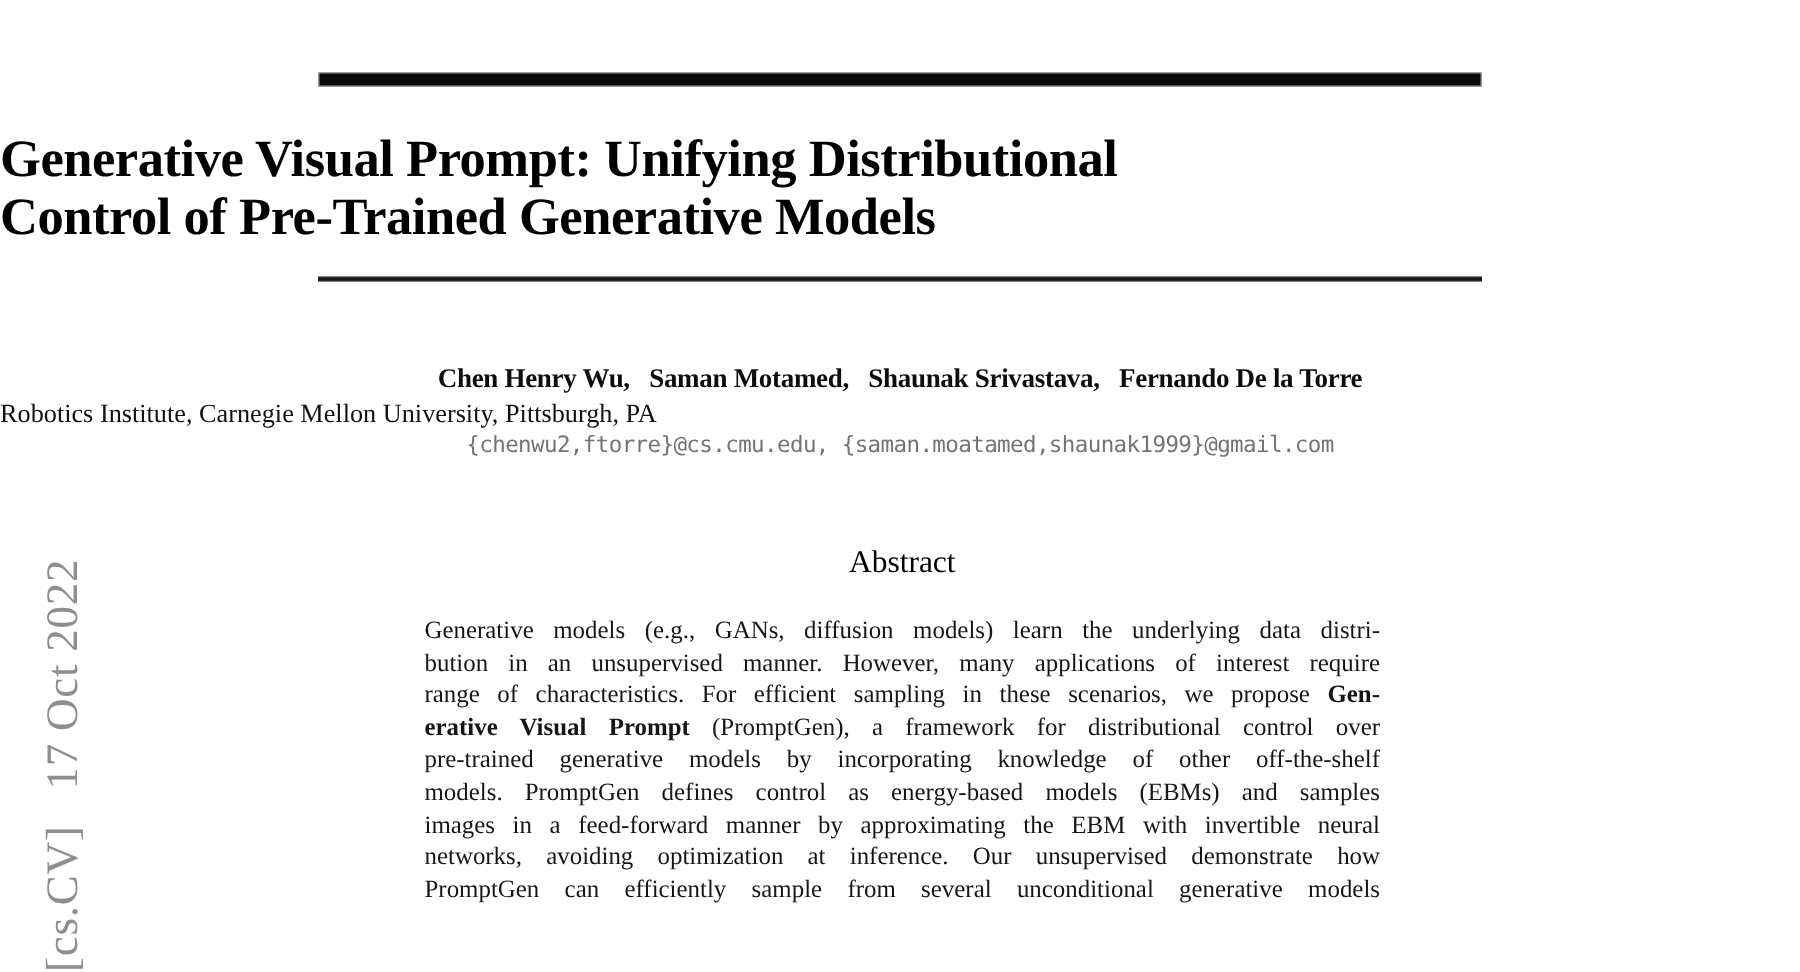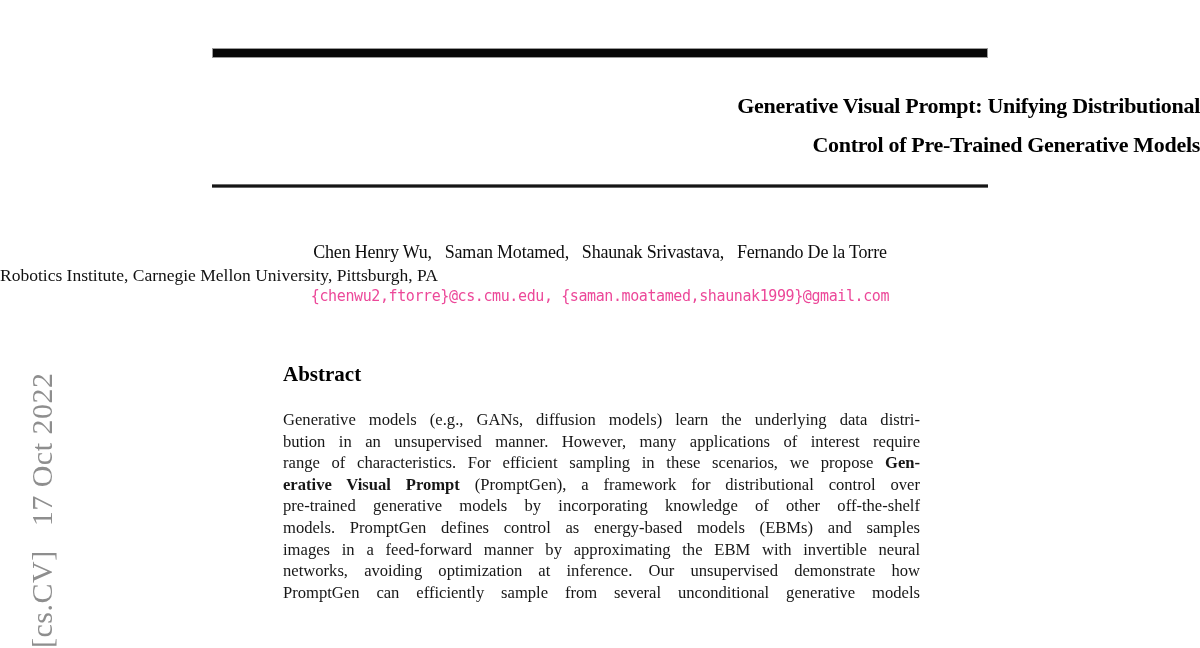--- a/index.html
+++ b/index.html
@@ -38,44 +38,44 @@
     width: 776px; height: 10px;
     background: #070707;
     border: 1px solid #9a9a9a;
   }
 
   
   .title {
     position: absolute;
     left: 0; right: 0;
     top: 86px;
-    text-align: right;
+    text-align: left;
     font-weight: bold;
-    font-size: 22px;
+    font-size: 35px;
     line-height: 39px;
     color: #000000;
     letter-spacing: -0.3px;
   }
   .title .tl { display: block; }
 
   
   .rule-thin {
     position: absolute;
     left: 212px; top: 184px;
     width: 776px; height: 4px;
     background: linear-gradient(#aaaaaa, #161616 30%, #161616 72%, #aaaaaa);
   }
 
   
   .authors {
     position: absolute;
     left: 0; right: 0;
     top: 241px;
     text-align: center;
-    font-weight: normal;
+    font-weight: bold;
     font-size: 18px;
     line-height: 23px;
     color: #0d0d0d;
     white-space: pre;
     letter-spacing: -0.2px;
   }
   .affil {
     position: absolute;
     left: 0; right: 0;
     top: 264px;
@@ -85,32 +85,33 @@
     color: #111111;
   }
   .emails {
     position: absolute;
     left: 0; right: 0;
     top: 286px;
     text-align: center;
     font-family: "DejaVu Sans Mono", "Liberation Mono", monospace;
     font-size: 15px;
     line-height: 20px;
-    color: #ec4899;
+    color: #737373;
     letter-spacing: -0.4px;
     white-space: pre;
   }
 
   
   .abs-head {
     position: absolute;
     left: 283px;
     width: 637px;
     top: 362px;
-    font-weight: bold;
+    text-align: center;
+    font-weight: normal;
     font-size: 21px;
     color: #000000;
   }
   .abs {
     position: absolute;
     left: 283px; top: 409px;
     width: 637px;
     font-size: 16.6px;
     line-height: 21.6px;
     color: #161616;

